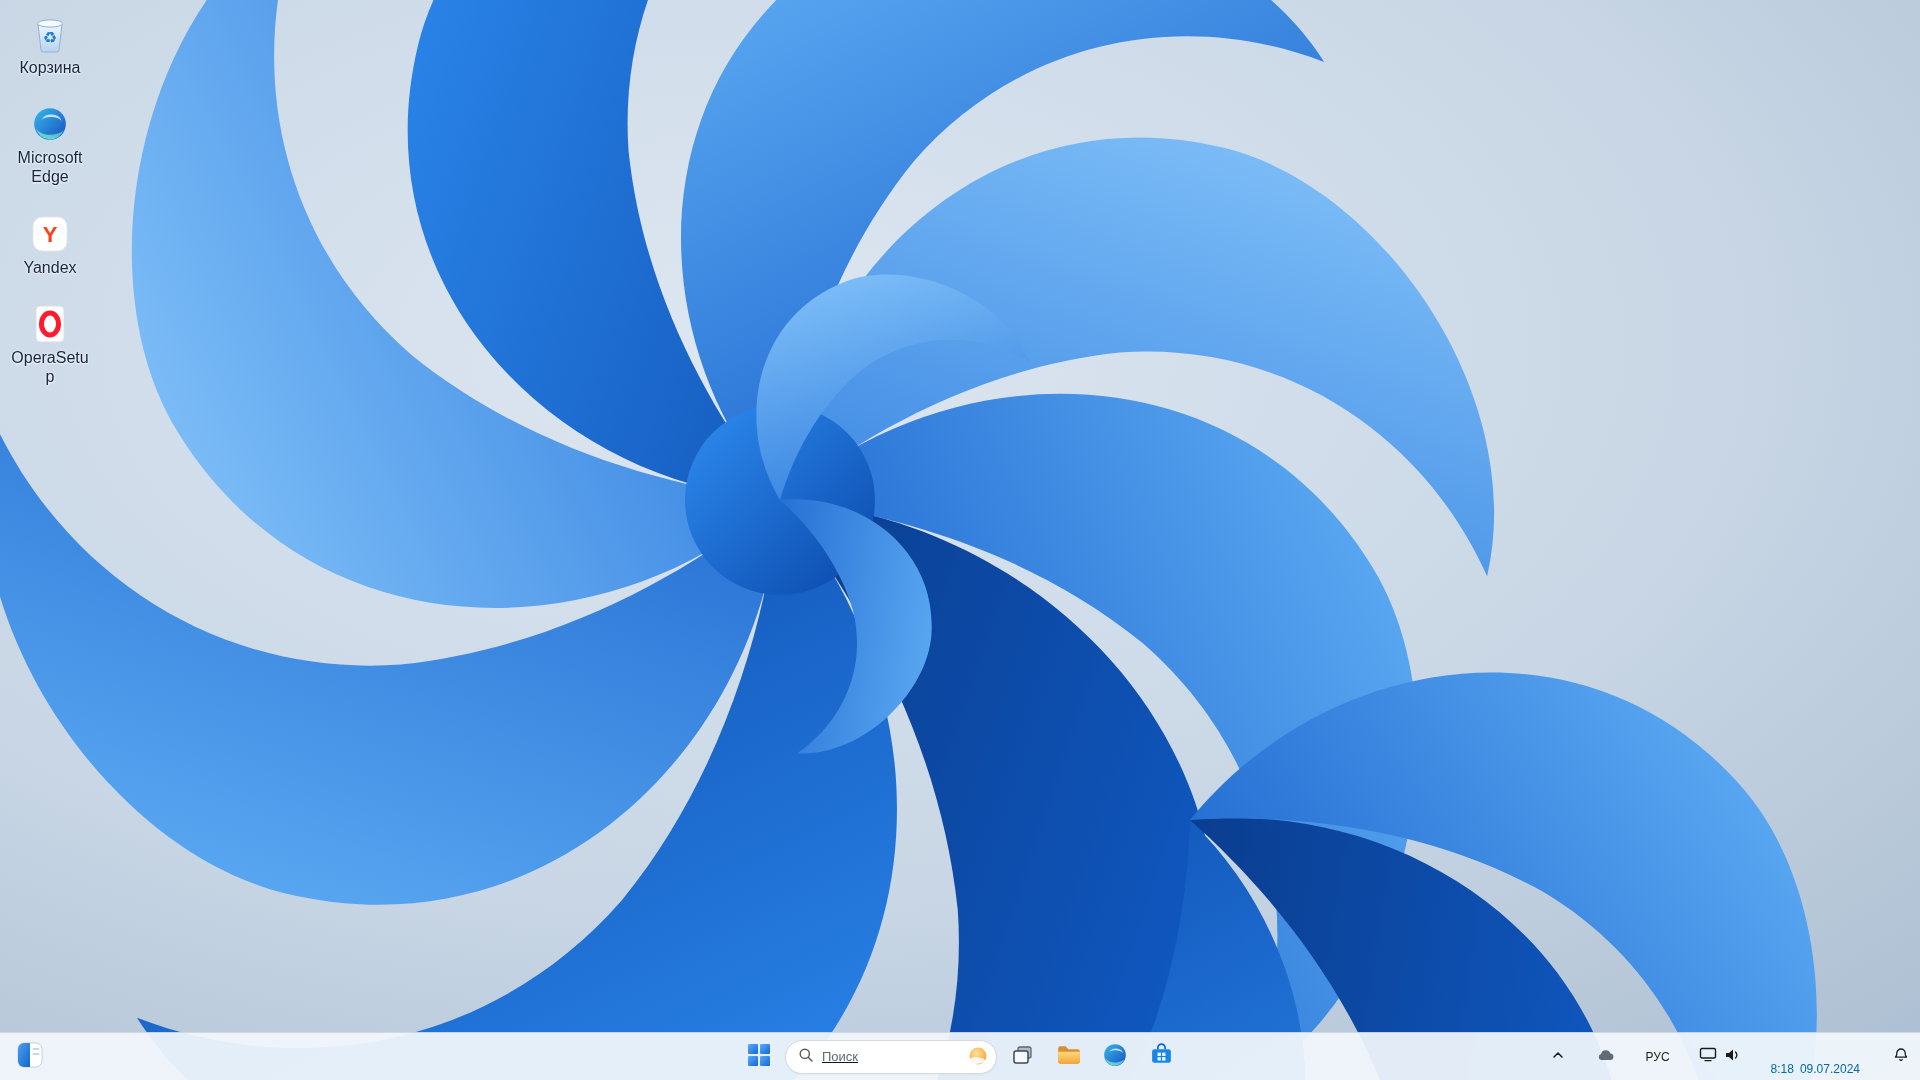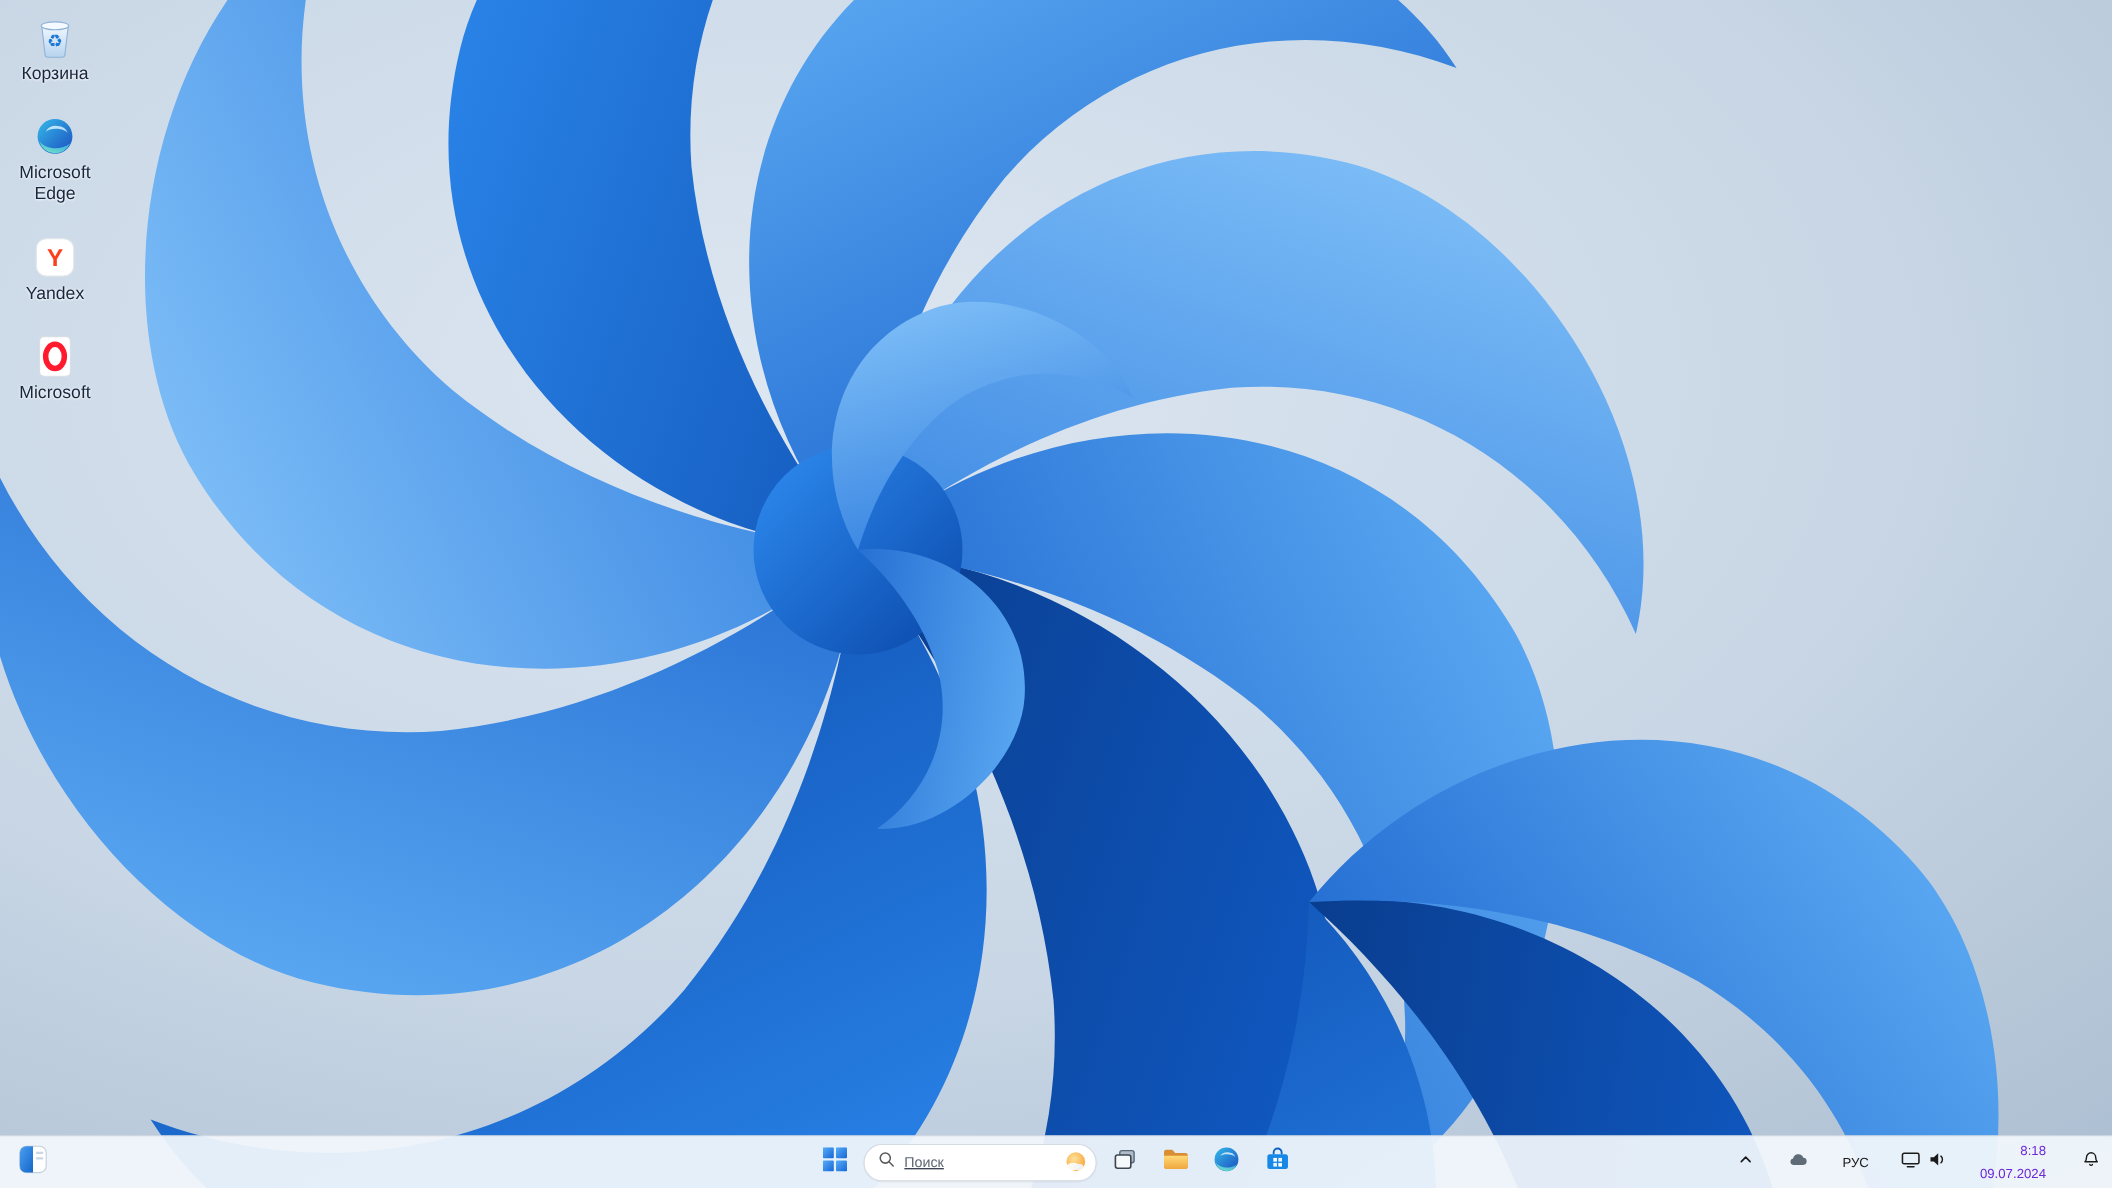--- a/index.html
+++ b/index.html
@@ -67,22 +67,22 @@
     width: 26px; height: 26px; border-radius: 50%;
     display: flex; align-items: center; justify-content: center; flex: none;
   }
 
   .tray-btn {
     height: 40px; min-width: 30px; padding: 0 4px; border-radius: 6px;
     display: flex; align-items: center; justify-content: center; gap: 6px; cursor: pointer;
   }
   .tray-lang { font-size: 12px; color: #1b1b1b; padding: 0 7px; }
   .clock {
-    display: flex; flex-direction: column; align-items: flex-end; justify-content: center;
-    font-size: 12px; color: #6d28d9; line-height: 15px; padding: 0 8px;
+    display: flex; flex-direction: row; align-items: flex-end; justify-content: center;
+    font-size: 12px; color: #0369a1; line-height: 15px; padding: 0 8px;
   }
 </style>
 </head>
 <body>
 
 <svg class="wallpaper" viewBox="0 0 1920 1080" preserveAspectRatio="xMidYMid slice" aria-hidden="true">
   <defs>
     <radialGradient id="bgG" cx="38%" cy="32%" r="95%">
       <stop offset="0%" stop-color="#dde7f1"></stop>
       <stop offset="55%" stop-color="#c8d6e5"></stop>
@@ -177,21 +177,21 @@
     <div class="lbl">Yandex</div>
   </div>
 
   <div class="dicon">
     <div class="art">
       <svg width="36" height="40" viewBox="0 0 36 40">
         <rect x="4" y="2" width="28" height="36" rx="4" fill="#ffffff" stroke="#d9dee3" stroke-width="1"></rect>
         <ellipse cx="18" cy="20" rx="8.5" ry="11" fill="none" stroke="#ff1b2d" stroke-width="5"></ellipse>
       </svg>
     </div>
-    <div class="lbl">Microsoft</div>
+    <div class="lbl">OperaSetup</div>
   </div>
 
 </div>
 
 <div class="taskbar">
 
   <div class="tb-left">
     <div class="tb-btn">
       <span>
         <svg width="26" height="26" viewBox="0 0 26 26">

